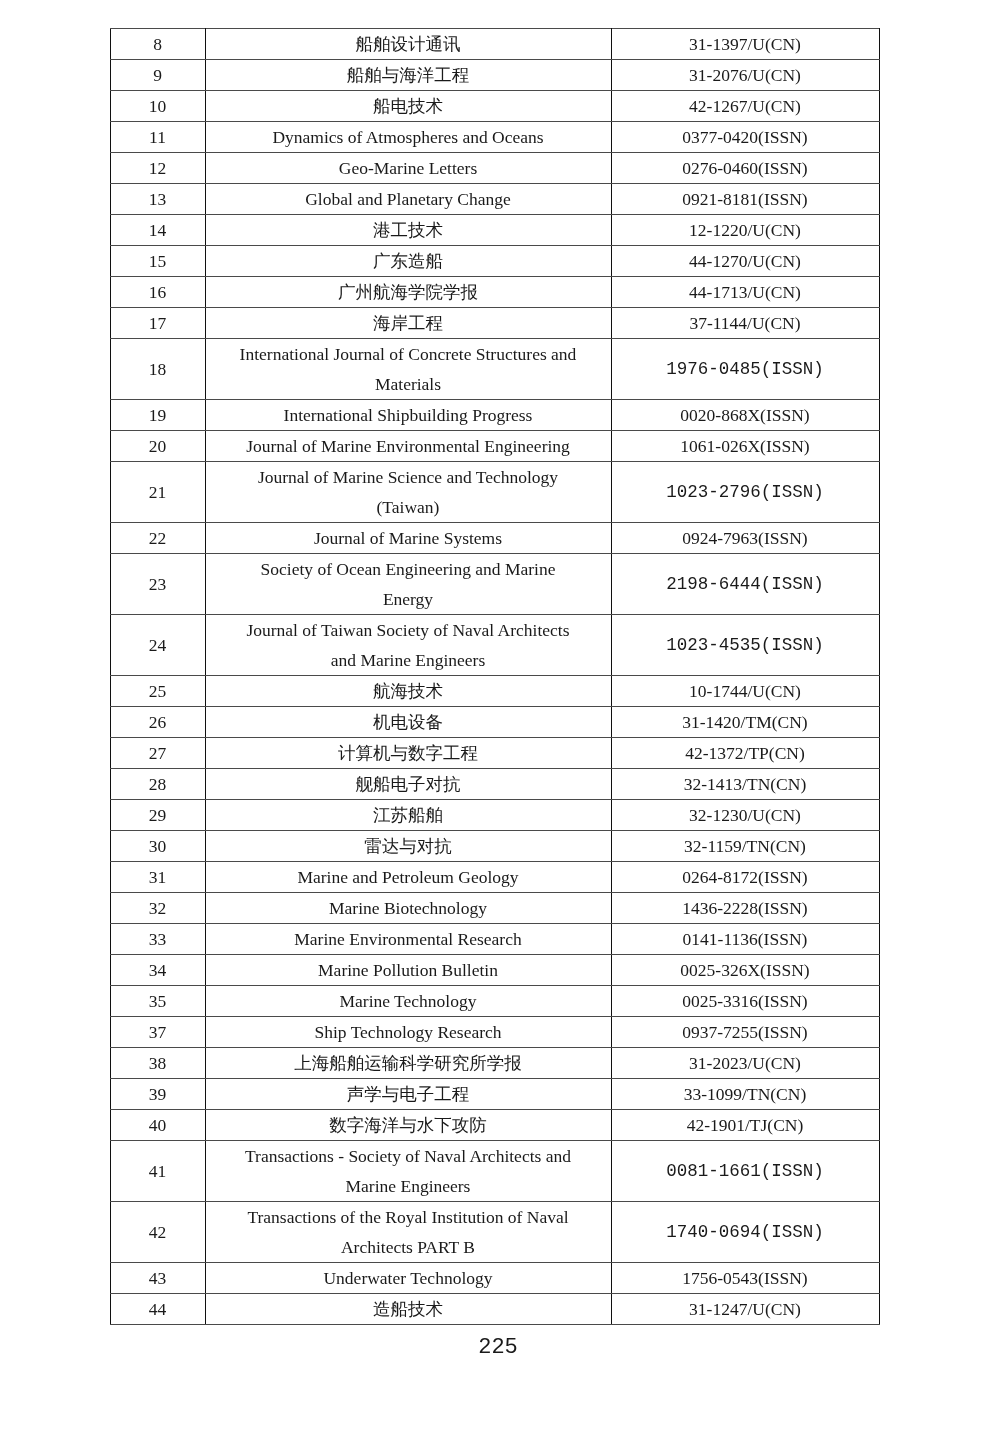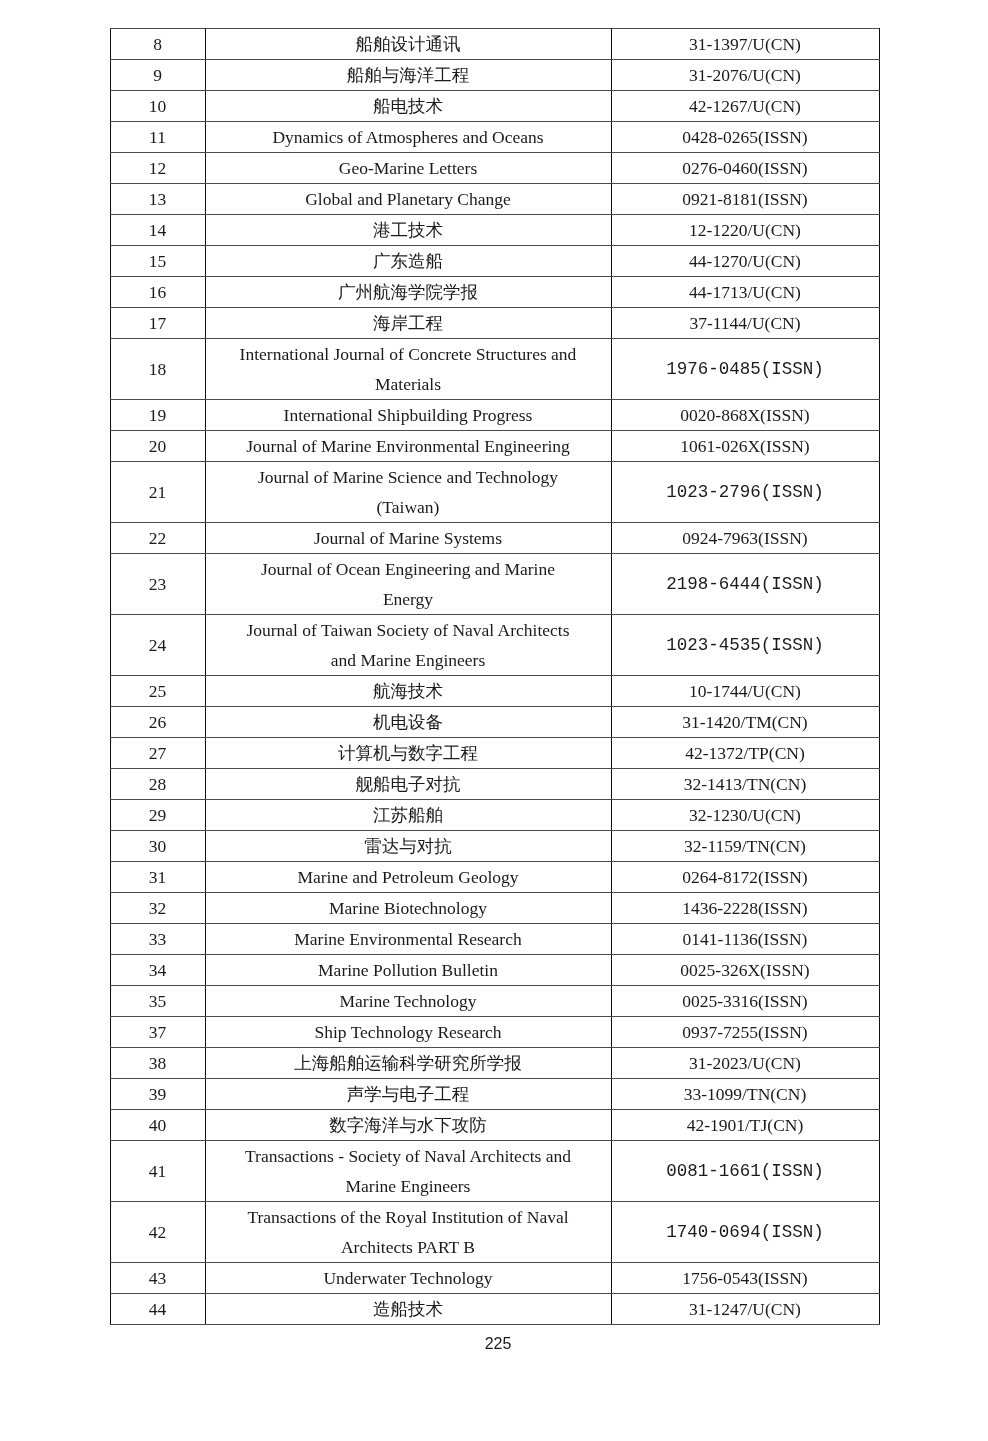--- a/index.html
+++ b/index.html
@@ -73,23 +73,23 @@
     display: block;
   }
   .cell-lines > span { display: block; }
 
   .page-number {
     position: absolute;
     left: 8px;
     right: 0;
     top: 1335px;
     text-align: center;
-    font-size: 16px;
+    font-size: 22px;
     color: #1a1a1a;
-    font-family: Liberation Sans, sans-serif;
+    font-family: Liberation Mono, monospace;
   }
 </style>
 </head>
 <body>
 
 <div class="page">
 
   <div class="table-wrap">
     <table class="journal-table">
       <colgroup>
@@ -125,21 +125,21 @@
             </td>
             <td class="code">42-1267/U(CN)</td>
           </tr>
           <tr class="r1">
             <td class="idx">11</td>
             <td class="name">
               <span class="cell-lines">
                 <span>Dynamics of Atmospheres and Oceans</span>
               </span>
             </td>
-            <td class="code">0428-0265(ISSN)</td>
+            <td class="code">0377-0420(ISSN)</td>
           </tr>
           <tr class="r1">
             <td class="idx">12</td>
             <td class="name">
               <span class="cell-lines">
                 <span>Geo-Marine Letters</span>
               </span>
             </td>
             <td class="code">0276-0460(ISSN)</td>
           </tr>
@@ -232,21 +232,21 @@
               <span class="cell-lines">
                 <span>Journal of Marine Systems</span>
               </span>
             </td>
             <td class="code">0924-7963(ISSN)</td>
           </tr>
           <tr class="r2">
             <td class="idx">23</td>
             <td class="name">
               <span class="cell-lines">
-                <span>Journal of Ocean Engineering and Marine</span>
+                <span>Society of Ocean Engineering and Marine</span>
                 <span>Energy</span>
               </span>
             </td>
             <td class="code">2198-6444(ISSN)</td>
           </tr>
           <tr class="r2">
             <td class="idx">24</td>
             <td class="name">
               <span class="cell-lines">
                 <span>Journal of Taiwan Society of Naval Architects</span>

